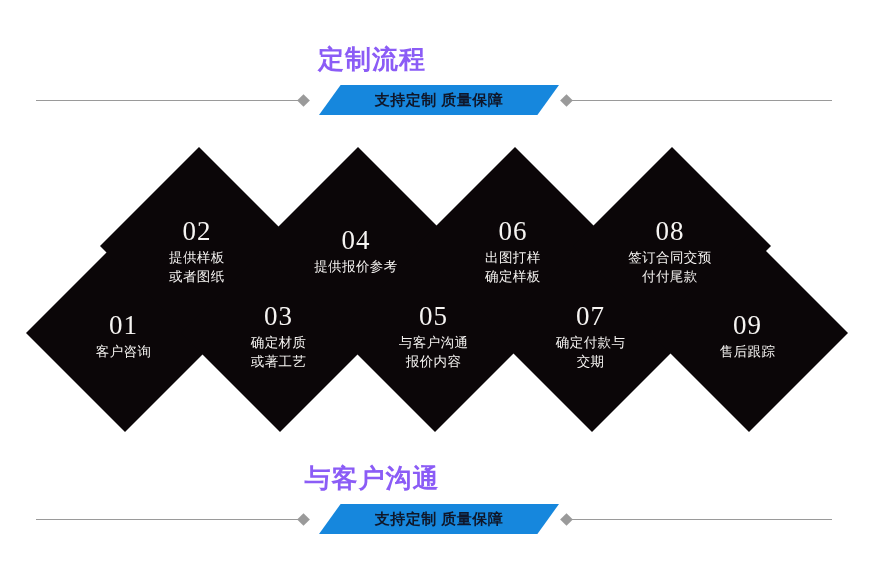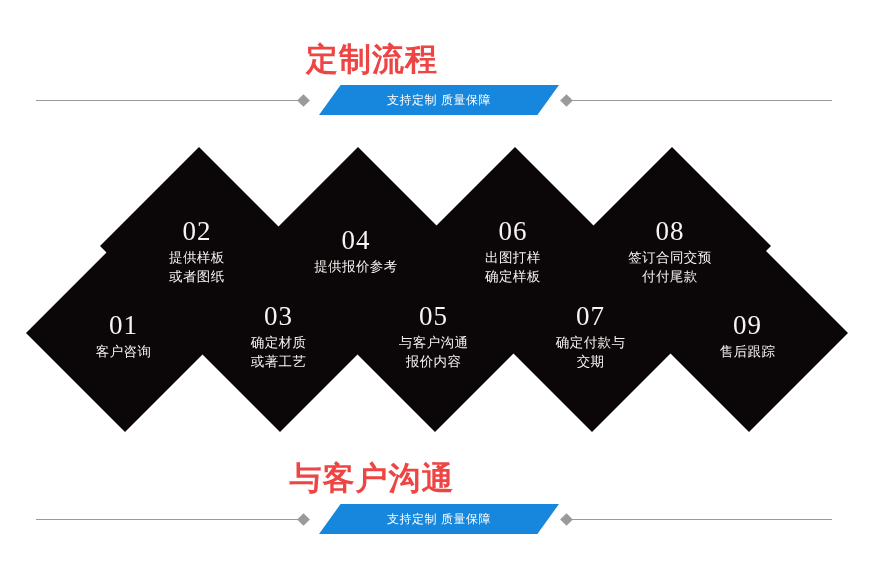--- a/index.html
+++ b/index.html
@@ -24,44 +24,44 @@
     left: 0;
     width: 878px;
     height: 90px;
   }
   .section-title {
     position: absolute;
     left: 0;
     top: 0;
     width: 744px;
     text-align: center;
-    font-size: 32px;
+    font-size: 26px;
     font-weight: bold;
-    color: #ef4444;
+    color: #8b5cf6;
     letter-spacing: 1px;
     line-height: 34px;
     white-space: nowrap;
   }
   .banner {
     position: absolute;
     top: 43px;
     left: 50%;
     transform: translateX(-50%);
     width: 240px;
     height: 30px;
     background: #1687dd;
     clip-path: polygon(9% 0%, 100% 0%, 91% 100%, 0% 100%);
     display: flex;
     align-items: center;
     justify-content: center;
   }
   .banner-text {
-    font-size: 12px;
-    font-weight: normal;
-    color: #ffffff;
+    font-size: 15px;
+    font-weight: bold;
+    color: #0f172a;
     letter-spacing: 0.5px;
     white-space: nowrap;
   }
   .rule {
     position: absolute;
     top: 58px;
     height: 1px;
     background: #9a9a9a;
   }
   .rule.left  { left: 36px;  width: 270px; }

